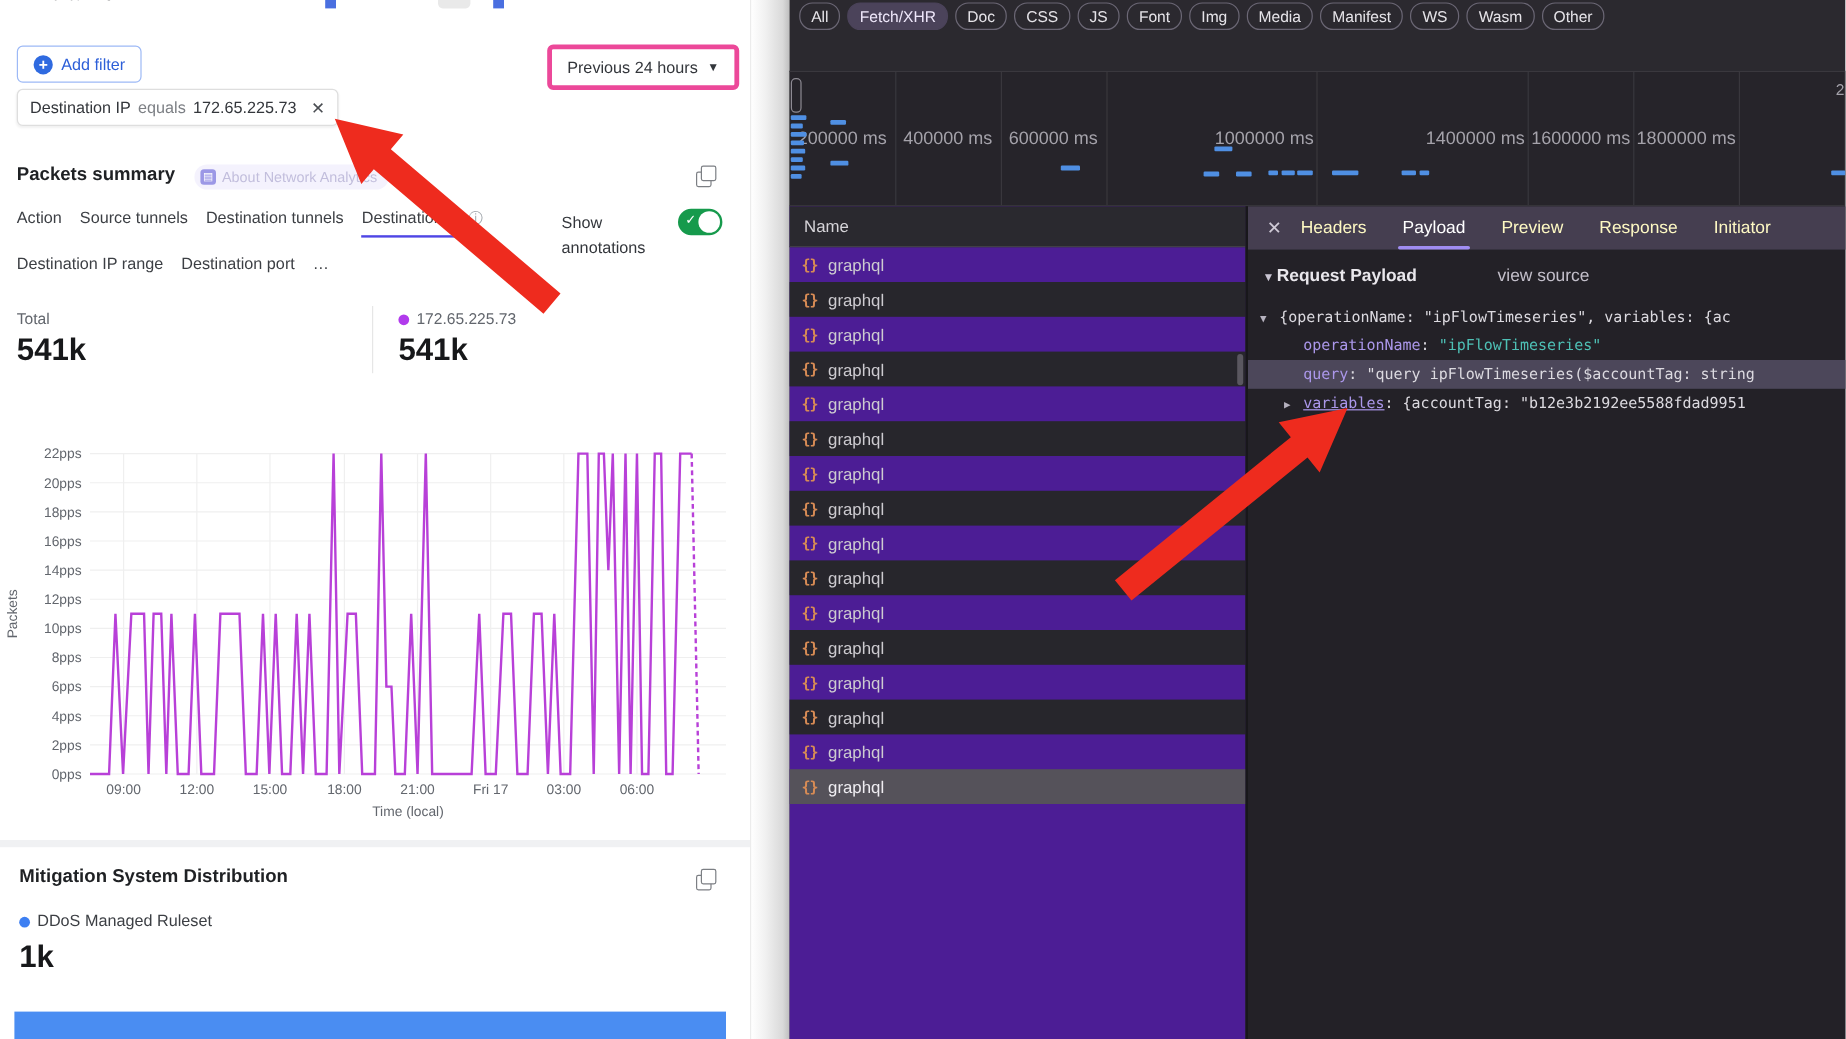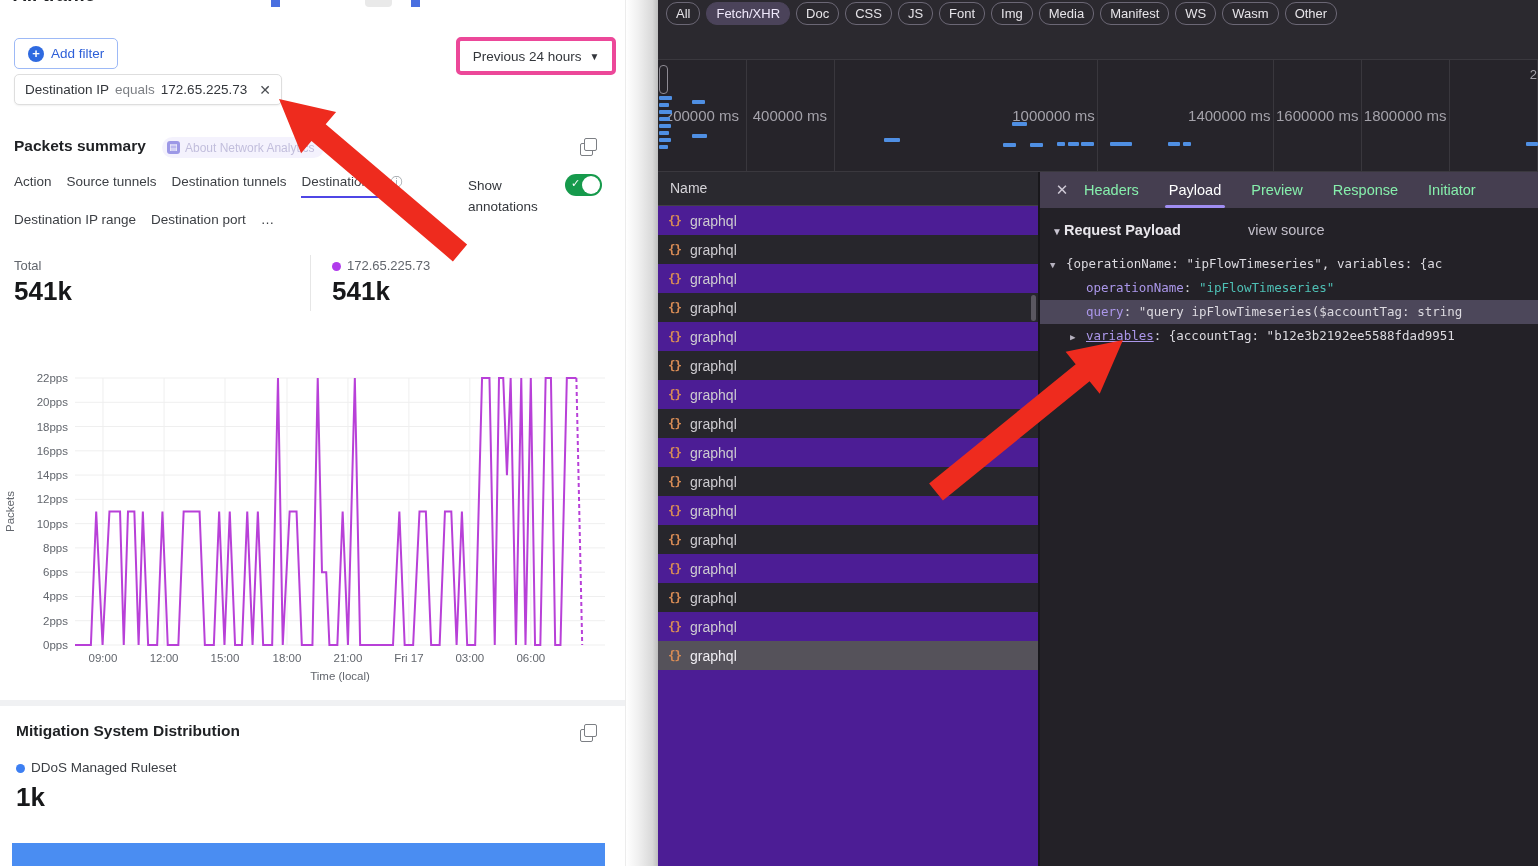--- a/index.html
+++ b/index.html
@@ -71,21 +71,21 @@
   .name-pane{position:absolute;left:0;top:0;width:380px;height:694px;background:#4c1d95;}
   .name-hdr{height:33px;line-height:33px;background:#2a292f;border-bottom:1px solid #413f46;padding-left:12px;font-size:14px;color:#d6d4d9;}
   .req-row{height:29px;display:flex;align-items:center;gap:9px;padding-left:10px;font-size:14px;color:#cdcbd0;cursor:pointer;}
   .req-row.alt{background:#27262c;}
   .req-row.selected{background:#55525a;color:#efedf2;}
   .req-icon{color:#d78b55;font-size:12.5px;font-weight:bold;letter-spacing:-1px;font-family:"DejaVu Sans Mono",monospace;}
   .name-scroll{position:absolute;left:373px;top:123px;width:5px;height:26px;border-radius:3px;background:#5a5760;}
   .detail-pane{position:absolute;left:380px;top:0;width:500px;height:694px;background:#232127;border-left:2px solid #18171b;}
   .dtab-bar{position:relative;height:36px;background:#453e50;display:flex;align-items:center;}
   .dclose{width:44px;text-align:center;font-size:15px;color:#cfcad6;cursor:pointer;}
-  .dtab{position:relative;height:36px;line-height:36px;margin-right:30px;font-size:14.5px;color:#86efac;cursor:pointer;}
+  .dtab{position:relative;height:36px;line-height:36px;margin-right:30px;font-size:14.5px;color:#fef9c3;cursor:pointer;}
   .dtab.active{color:#ffffff;}
   .dtab.active::after{content:"";position:absolute;left:-4px;right:-4px;bottom:0;height:3px;background:#a08df2;border-radius:2px;}
   .rp-row{position:absolute;left:12px;top:50px;font-size:14.5px;color:#e9e7ec;}
   .rp-row b{font-weight:bold;}
   .rp-caret{font-size:10px;margin-right:2px;color:#c9c5d2;}
   .view-src{position:absolute;left:208px;top:50px;font-size:14.5px;color:#c3bfca;cursor:pointer;}
   .pl-lines{position:absolute;left:0;top:80px;width:500px;}
   .pl-line{height:24px;line-height:24px;white-space:nowrap;overflow:hidden;font-family:"DejaVu Sans Mono",monospace;font-size:12.5px;color:#dcdae0;padding-left:10px;}
   .pl-line.selected{background:#4c475a;}
   .pl-caret{display:inline-block;width:16px;font-size:9px;color:#b6b2bf;}
@@ -240,20 +240,23 @@
 
     <div class="overview">
       <div class="ov-handle"></div>
       <div class="ov-clip">2</div>
     <div class="ov-col" style="left: 0px; width: 87.9px;">
           <div class="ov-lbl">200000 ms</div>
         </div>
         <div class="ov-col" style="left: 87.9px; width: 87.9px;">
           <div class="ov-lbl">400000 ms</div>
         </div>
+        <div class="ov-col" style="left: 175.8px; width: 87.9px;">
+          <div class="ov-lbl">600000 ms</div>
+        </div>
         <div class="ov-col" style="left: 351.6px; width: 87.9px;">
           <div class="ov-lbl">1000000 ms</div>
         </div>
         <div class="ov-col" style="left: 527.4px; width: 87.9px;">
           <div class="ov-lbl">1400000 ms</div>
         </div>
         <div class="ov-col" style="left: 615.3px; width: 87.9px;">
           <div class="ov-lbl">1600000 ms</div>
         </div>
         <div class="ov-col" style="left: 703.2px; width: 87.9px;">

